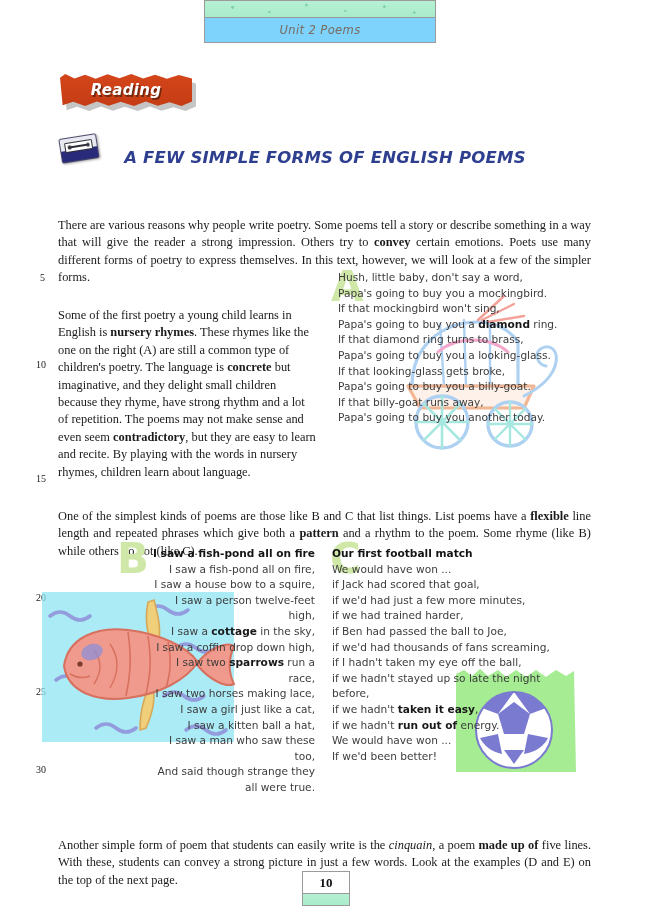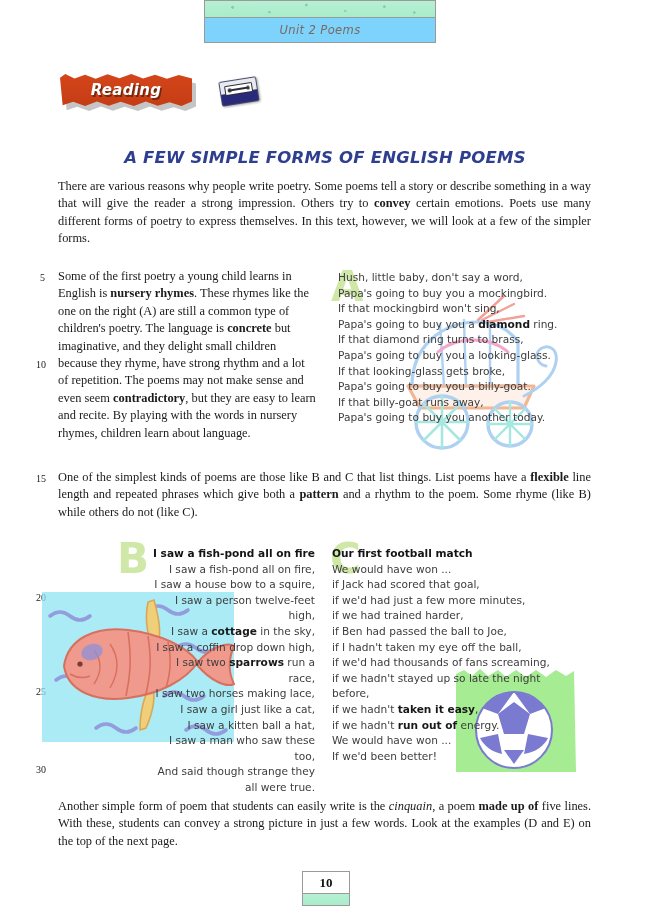--- a/index.html
+++ b/index.html
@@ -52,22 +52,23 @@
     color: #7a6a60;
     letter-spacing: 0.4px;
   }
 
   
   .reading-row {
     position: absolute;
     left: 60px;
     top: 74px;
     display: flex;
-    align-items: center;
+    align-items: flex-start;
     gap: 28px;
+    flex-direction: column;
   }
   .reading-banner {
     position: relative;
     width: 132px;
     height: 34px;
   }
   .reading-banner .shadow {
     position: absolute;
     left: 4px; top: 5px;
     width: 132px; height: 32px;
@@ -151,20 +152,21 @@
     letter-spacing: 0.2px;
   }
 
   
   .para {
     position: absolute;
     font-size: 12.4px;
     line-height: 17.4px;
     text-align: justify;
     color: #1a1a1a;
+    margin-top: 39px;
   }
   .para b { font-weight: bold; }
   .para i { font-style: italic; }
 
   .p-intro { left: 58px; top: 178px; width: 533px; }
   .p-mid   { left: 58px; top: 469px; width: 533px; }
   .p-end   { left: 58px; top: 798px; width: 533px; }
 
   .p-nursery {
     left: 58px; top: 268px; width: 258px;
@@ -388,22 +390,22 @@
     <path d="M62 96 L52 82 L72 82 Z" fill="#7a7ad0"></path>
   </g>
 </svg>
 <div class="poem poem-c">
   <div class="head">Our first football match</div>
   <div>We would have won ...</div>
   <div>if Jack had scored that goal,</div>
   <div>if we'd had just a few more minutes,</div>
   <div>if we had trained harder,</div>
   <div>if Ben had passed the ball to Joe,</div>
+  <div>if we'd had thousands of fans screaming,</div>
   <div>if I hadn't taken my eye off the ball,</div>
-  <div>if we'd had thousands of fans screaming,</div>
   <div>if we hadn't stayed up so late the night before,</div>
   <div>if we hadn't <b>taken it easy</b>,</div>
   <div>if we hadn't <b>run out of</b> energy.</div>
   <div>We would have won ...</div>
   <div>If we'd been better!</div>
 </div>
 
 <div class="para p-end">Another simple form of poem that students can easily write is the <i>cinquain</i>, a poem <b>made up of</b> five lines. With these, students can convey a strong picture in just a few words. Look at the examples (D and E) on the top of the next page.</div>
 
 <div class="footer">

